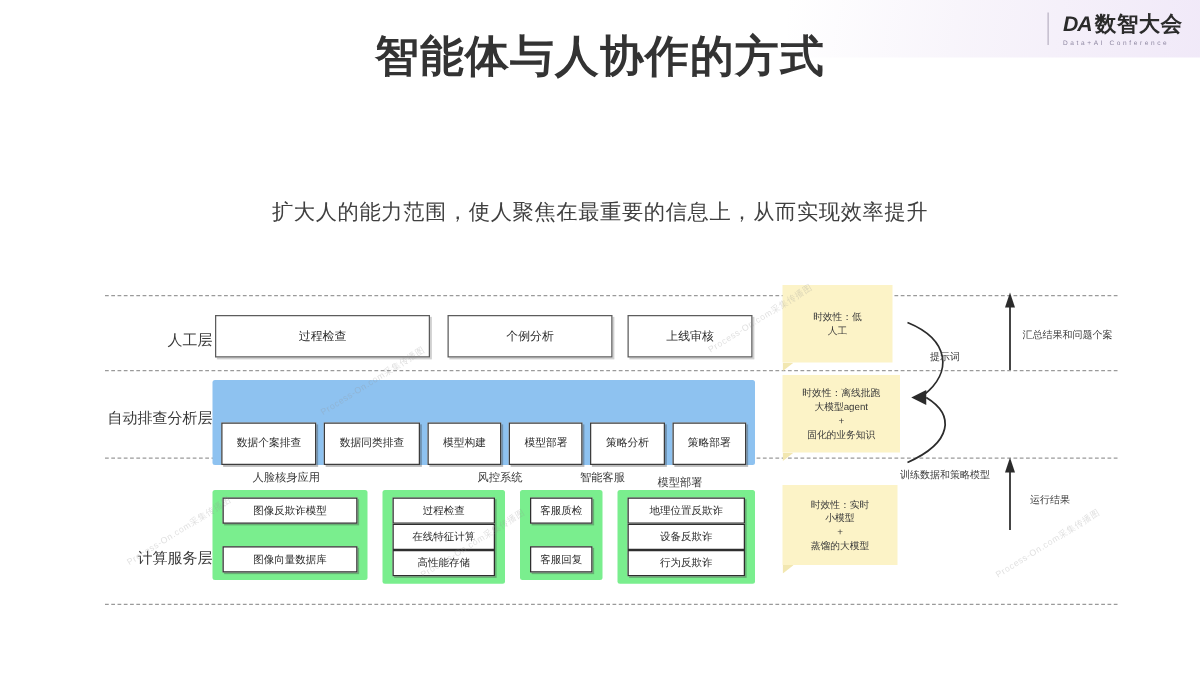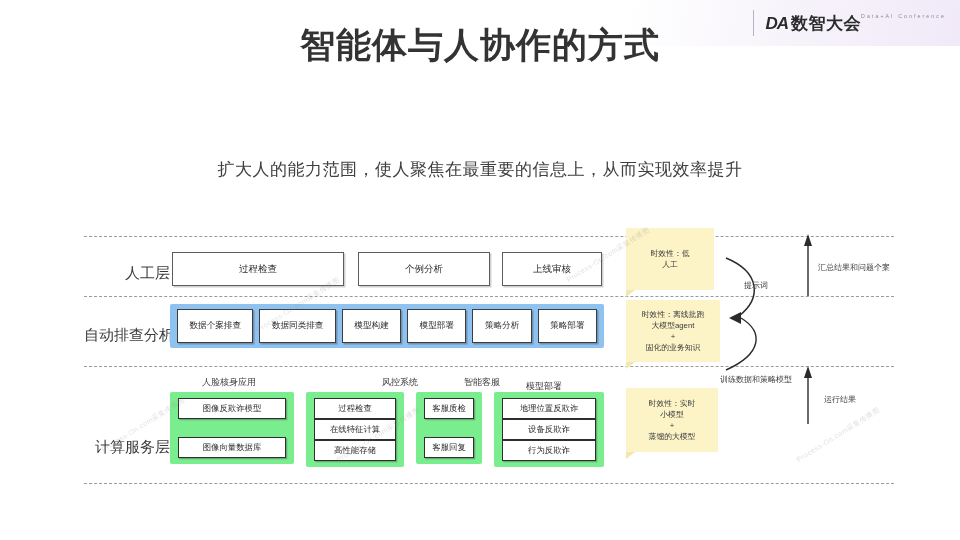--- a/index.html
+++ b/index.html
@@ -43,21 +43,21 @@
     border-radius: 50%;
     background: #2b2b2b;
   }
   .logo-sep {
     width: 1px; height: 26px;
     background: #b9b2c4;
     margin: 0 11px;
   }
   .logo-da {
     display: flex;
-    flex-direction: row;
+    flex-direction: column;
     justify-content: center;
   }
   .logo-da-main {
     display: flex;
     align-items: baseline;
     font-size: 17px;
     font-weight: bold;
     color: #2b2b2b;
     letter-spacing: 0.5px;
   }
@@ -107,21 +107,21 @@
     height: 0;
     border-top: 1px dashed #9a9a9a;
   }
   .hline.l0 { top: 8px; }
   .hline.l1 { top: 68px; }
   .hline.l2 { top: 138px; }
   .hline.l3 { top: 255px; }
 
   .row-label {
     position: absolute;
-    font-size: 15px;
+    font-size: 12px;
     color: #3a3a3a;
     white-space: nowrap;
     text-align: right;
     width: 86px;
     left: 0;
   }
   .row-label.r1 { top: 36px; }
   .row-label.r2 { top: 98px; }
   .row-label.r3 { top: 198px; margin-top: 12px; }
 
@@ -141,25 +141,25 @@
     justify-content: center;
     font-size: 9.5px;
     color: #2b2b2b;
     box-shadow: 1.5px 1.5px 0 rgba(120,120,120,0.35);
   }
 
   
   .blue-band {
     position: absolute;
     left: 86px; top: 76px;
-    width: 434px; height: 44px;
+    width: 434px; height: 68px;
     background: #8ec2f0;
     border-radius: 2px;
     display: flex;
-    align-items: center;
+    align-items: flex-end;
     gap: 6px;
     padding: 0 7px;
   }
   .bbox {
     flex: 1 1 auto;
     height: 34px;
     border: 1.4px solid #3d3d3d;
     background: #ffffff;
     display: flex;
     align-items: center;

